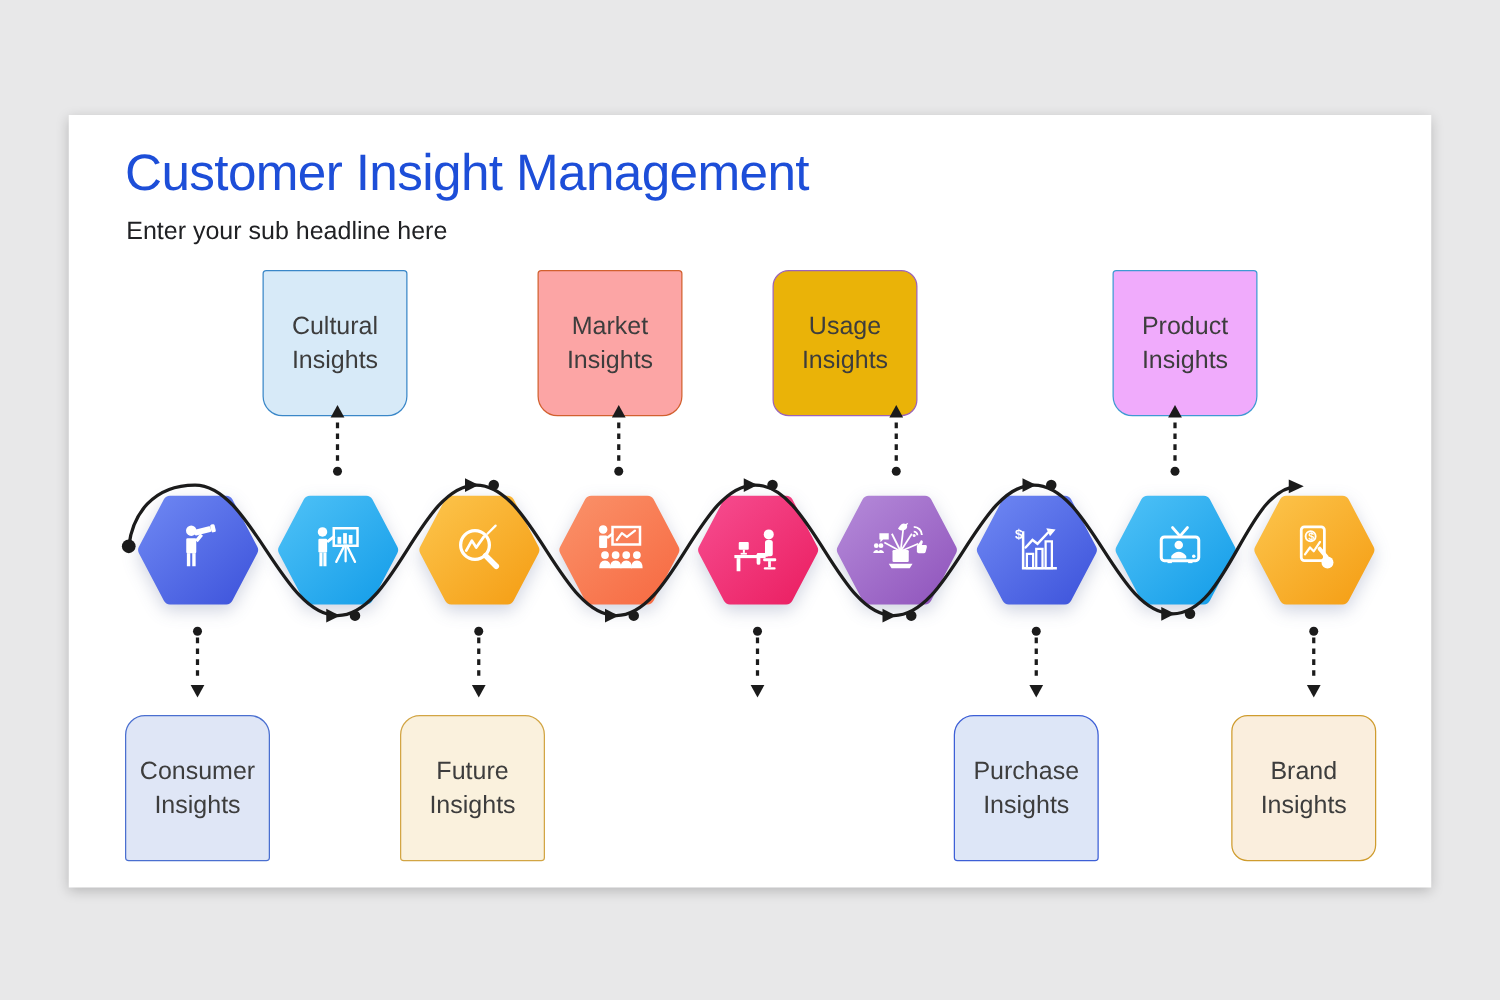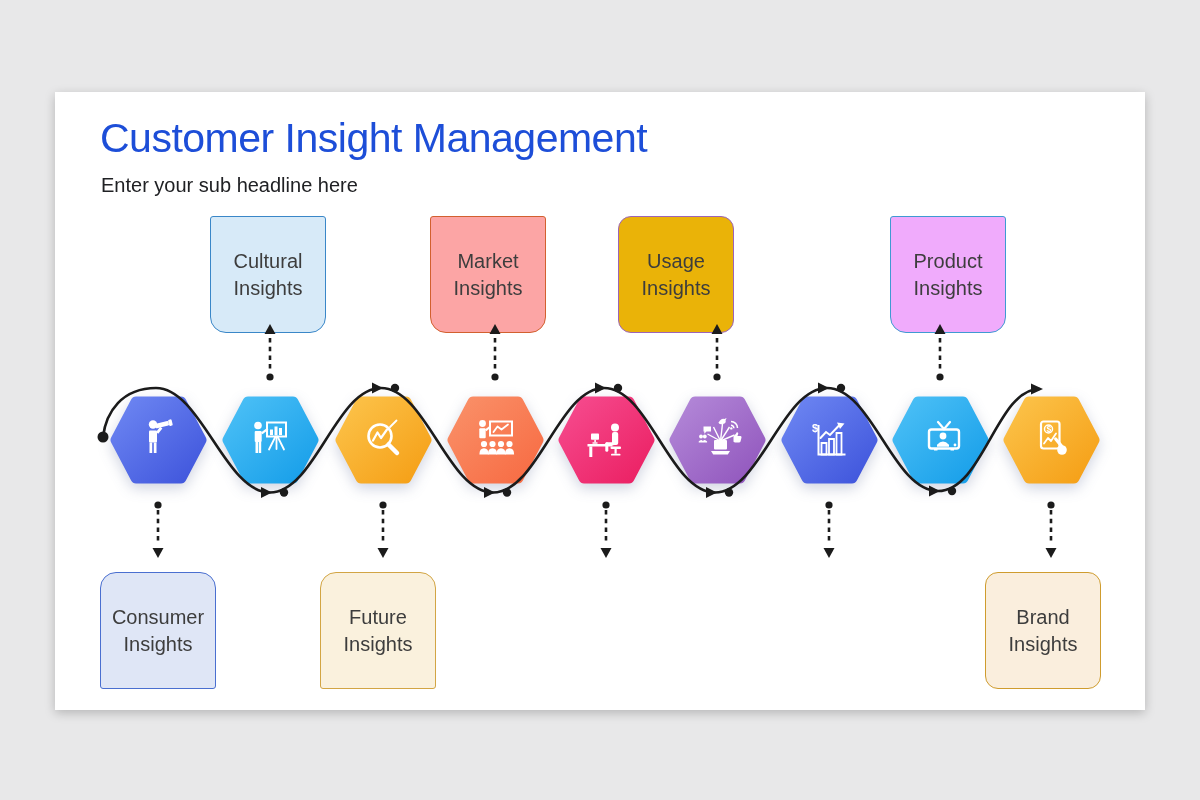--- a/index.html
+++ b/index.html
@@ -57,20 +57,23 @@
     </div>
   <div class="box box-top" style="left: 874px; top: 216px; background: #f0abfc; border-color: rgb(63, 154, 210); margin-left: 16px;">
       <span>Product Insights</span>
     </div>
 
   <div class="box box-bottom" style="left: 100px; top: 572px; background: rgb(223, 230, 246); border-color: rgb(74, 111, 208);">
       <span>Consumer Insights</span>
     </div>
   <div class="box box-bottom" style="left: 320px; top: 572px; background: rgb(250, 241, 221); border-color: rgb(210, 165, 68);">
       <span>Future Insights</span>
+    </div>
+  <div class="box box-bottom" style="left: 763px; top: 572px; background: rgb(221, 230, 247); border-color: rgb(61, 95, 214);">
+      <span>Purchase Insights</span>
     </div>
   <div class="box box-bottom" style="left: 985px; top: 572px; background: rgb(250, 238, 221); border-color: rgb(207, 156, 46); border-radius: 13px;">
       <span>Brand Insights</span>
     </div>
 
   <div class="hex" style="left:109.5px">
     <svg viewBox="0 0 97 88">
       <defs>
           <linearGradient id="hg0" x1="0" y1="0" x2="1" y2="1">
             <stop offset="0" stop-color="#6d86f2"></stop>

